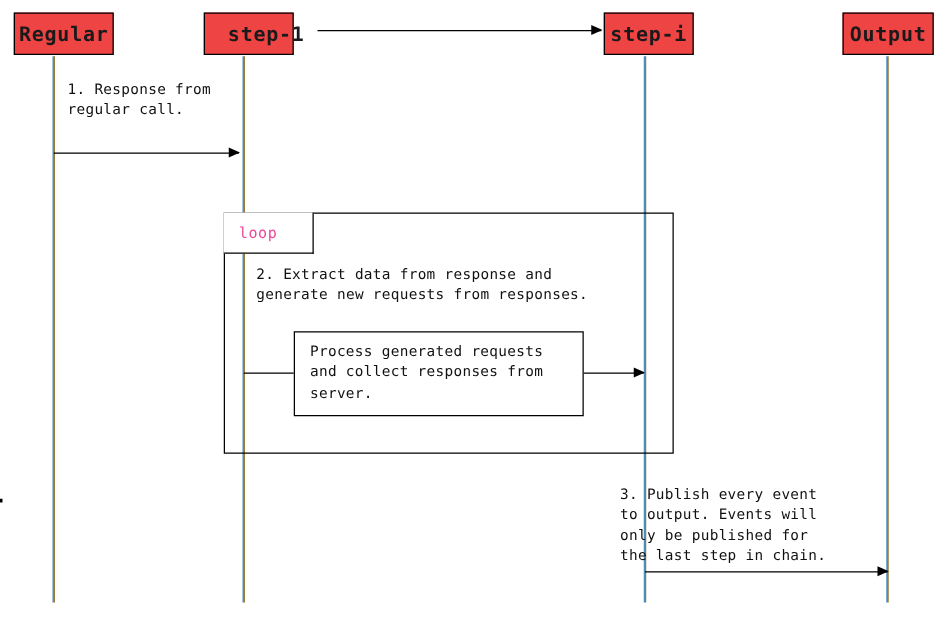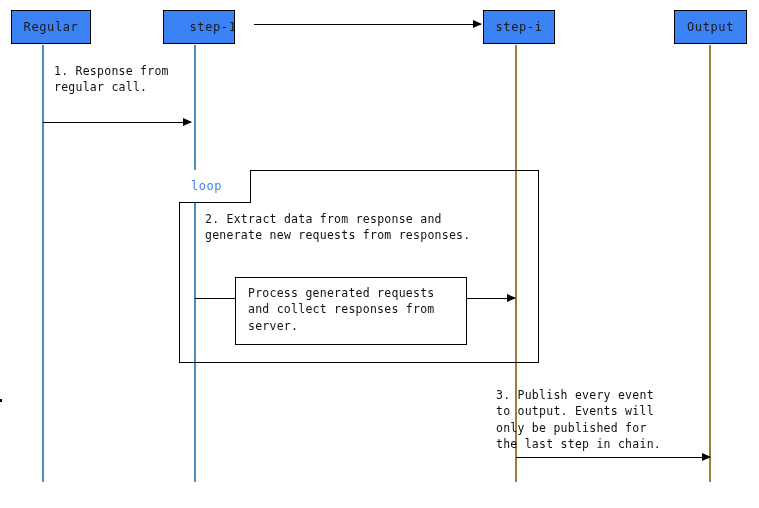--- a/index.html
+++ b/index.html
@@ -14,28 +14,29 @@
     background: #ffffff;
     font-family: "DejaVu Sans Mono", "Liberation Mono", monospace;
     overflow: hidden;
   }
 
   
   .participant {
     position: absolute;
     box-sizing: border-box;
     border: 1px solid #000000;
-    background: #3b82f6;
+    background: #ef4444;
     display: flex;
     align-items: center;
     justify-content: center;
-    font-size: 12px;
+    font-size: 16px;
     color: #1a1a1a;
     letter-spacing: 0.6px;
     white-space: nowrap;
+    font-weight: bold;
   }
 
   
   .lifeline {
     position: absolute;
     width: 2px;
     background: linear-gradient(to right, #4a90c4 0 1px, #9a7b3a 1px 2px);
   }
 
   
@@ -75,37 +76,36 @@
   .frag-label {
     position: absolute;
     box-sizing: border-box;
     border-right: 1px solid #000000;
     border-bottom: 1px solid #000000;
     background: #ffffff;
     display: flex;
     align-items: center;
     padding-left: 12px;
     font-size: 12px;
-    color: #3b82f6;
+    color: #ec4899;
     letter-spacing: 0.5px;
   }
 
   
   .note-box {
     position: absolute;
     box-sizing: border-box;
     border: 1px solid #000000;
     background: #ffffff;
     padding: 7px 9px 6px 12px;
     font-size: 11.5px;
     line-height: 16.3px;
     color: #111111;
     white-space: pre;
     letter-spacing: 0.25px;
-    margin-top: 12px;
   }
 
   
   .edge-tick {
     position: absolute;
     background: #000000;
   }
 </style>
 </head>
 <body>

